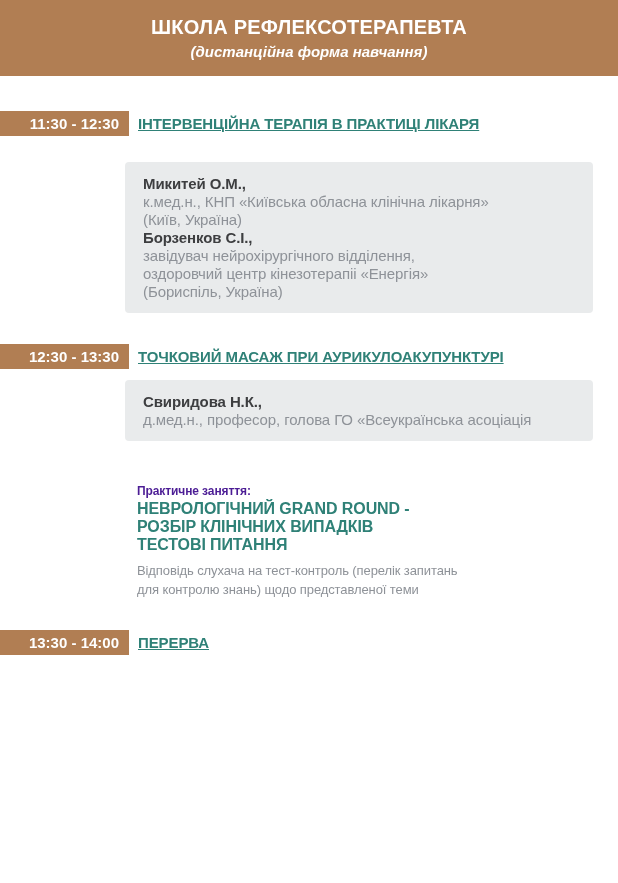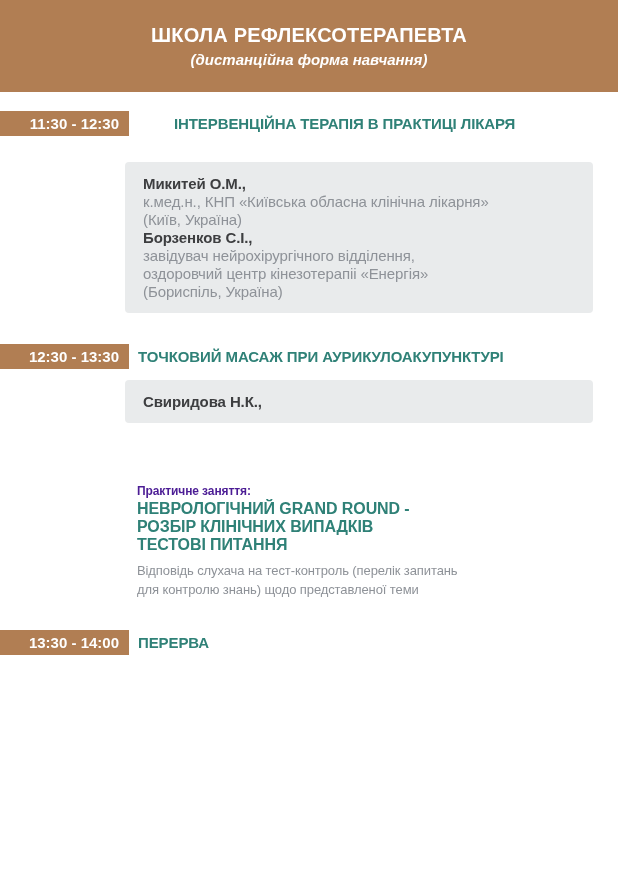--- a/index.html
+++ b/index.html
@@ -10,21 +10,21 @@
     height: 883px;
     background: #ffffff;
     font-family: "Liberation Sans", sans-serif;
     overflow: hidden;
   }
 
   
   .banner {
     position: absolute;
     top: 0; left: 0;
-    width: 618px; height: 92px;
+    width: 618px; height: 76px;
     background: #b17e53;
     display: flex;
     flex-direction: column;
     align-items: center;
     justify-content: center;
     color: #ffffff;
   }
   .banner-title {
     font-size: 20px;
     font-weight: bold;
@@ -37,41 +37,42 @@
     margin-top: 4px;
   }
 
   
   .session-row {
     position: absolute;
     left: 0;
     display: flex;
     align-items: center;
   }
-  .row-1 { top: 111px; gap: 36px; }
+  .row-1 { top: 111px; }
   .row-2 { top: 344px; }
   .row-3 { top: 630px; }
   .time-badge {
     width: 129px;
     height: 25px;
     background: #b17e53;
     color: #ffffff;
     font-size: 15px;
     font-weight: 600;
     line-height: 25px;
     text-align: right;
     padding-right: 10px;
   }
   .session-title {
     margin-left: 9px;
     color: #2f8177;
     font-size: 15px;
     font-weight: bold;
     letter-spacing: -0.1px;
     white-space: nowrap;
+    text-decoration: underline;
   }
 
   
   .speaker-box {
     position: absolute;
     left: 125px;
     width: 468px;
     background: #e9ebec;
     border-radius: 4px;
     padding: 13px 18px 12px 18px;
@@ -138,20 +139,21 @@
     <div class="speaker-line">(Бориспіль, Україна)</div>
   </div>
 
   <div class="session-row row-2">
     <div class="time-badge">12:30 - 13:30</div>
     <div class="session-title">ТОЧКОВИЙ МАСАЖ ПРИ АУРИКУЛОАКУПУНКТУРІ</div>
   </div>
 
   <div class="speaker-box box-2">
     <div class="speaker-name">Свиридова Н.К.,</div>
+    <div class="speaker-line">д.мед.н., професор, голова ГО «Всеукраїнська асоціація</div>
   </div>
 
   <div class="practical">
     <div class="practical-label">Практичне заняття:</div>
     <div class="practical-title-line">НЕВРОЛОГІЧНИЙ GRAND ROUND -</div>
     <div class="practical-title-line">РОЗБІР КЛІНІЧНИХ ВИПАДКІВ</div>
     <div class="practical-title-line">ТЕСТОВІ ПИТАННЯ</div>
     <div class="practical-desc">
       <div>Відповідь слухача на тест-контроль (перелік запитань</div>
       <div>для контролю знань) щодо представленої теми</div>

